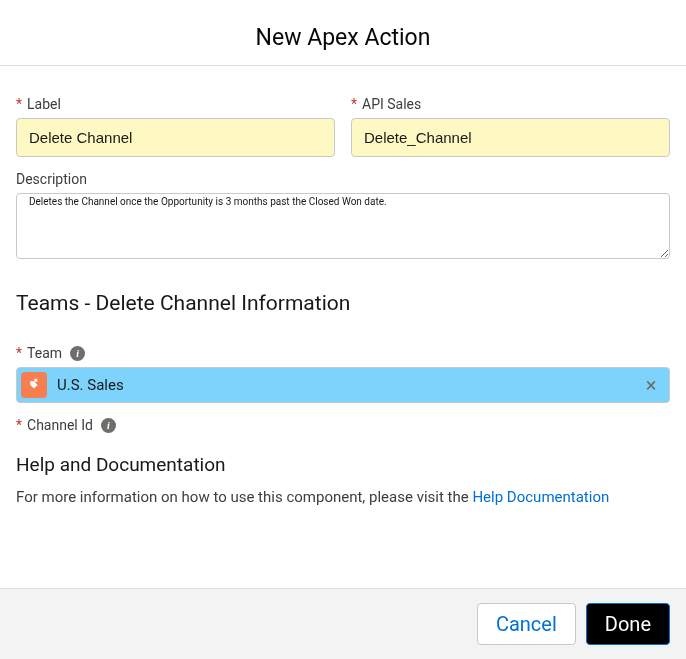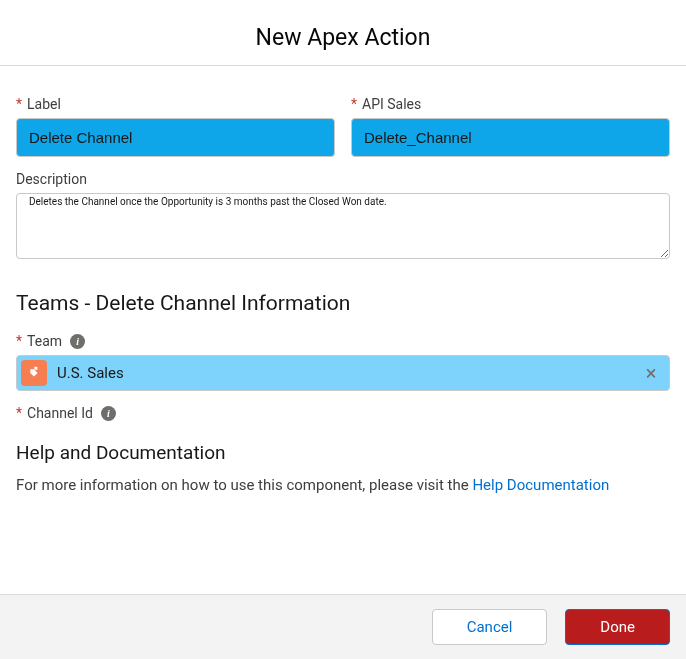--- a/index.html
+++ b/index.html
@@ -54,40 +54,40 @@
       margin-right: 1px;
     }
     .text-input {
       width: 100%;
       border: 1px solid #c9c9c9;
       border-radius: 4px;
       padding: 10px 12px;
       font-size: 15px;
       color: #181818;
       outline: none;
-      background: #0ea5e9;
+      background: #fef9c3;
     }
     .textarea {
       width: 100%;
       border: 1px solid #c9c9c9;
       border-radius: 4px;
       padding: 2px 12px;
       font-size: 10px;
       color: #181818;
       outline: none;
       resize: both;
       min-height: 66px;
       font-family: inherit;
     }
     .section-title {
       font-size: 21px;
       font-weight: 400;
       color: #181818;
       margin-top: 28px;
-      margin-bottom: 18px;
+      margin-bottom: 30px;
     }
     .info-icon {
       display: inline-flex;
       width: 15px;
       height: 15px;
       border-radius: 50%;
       background: #706e6b;
       color: #fff;
       font-size: 10px;
       font-weight: bold;
@@ -151,37 +151,36 @@
     }
     .modal-footer {
       border-top: 1px solid #dddbda;
       background: #f3f3f3;
       padding: 14px 16px;
       display: flex;
       justify-content: flex-end;
       gap: 10px;
     }
     .btn {
-      font-size: 15px;
-      padding: 8px 34px;
+      font-size: 20px;
+      padding: 8px 18px;
       border-radius: 4px;
       cursor: pointer;
       border: 1px solid transparent;
       font-family: inherit;
     }
     .btn-neutral {
       background: #fff;
       border-color: #c9c9c9;
       color: #0070d2;
     }
     .btn-brand {
-      background: #b91c1c;
+      background: #000000;
       color: #fff;
       border-color: #0070d2;
-      margin-left: 8px;
     }
     .field-block { margin-bottom: 14px; }
   </style>
 </head>
 <body>
 
 <div class="modal">
   <div class="modal-header">
     <h1 class="modal-title">New Apex Action</h1>
   </div>

